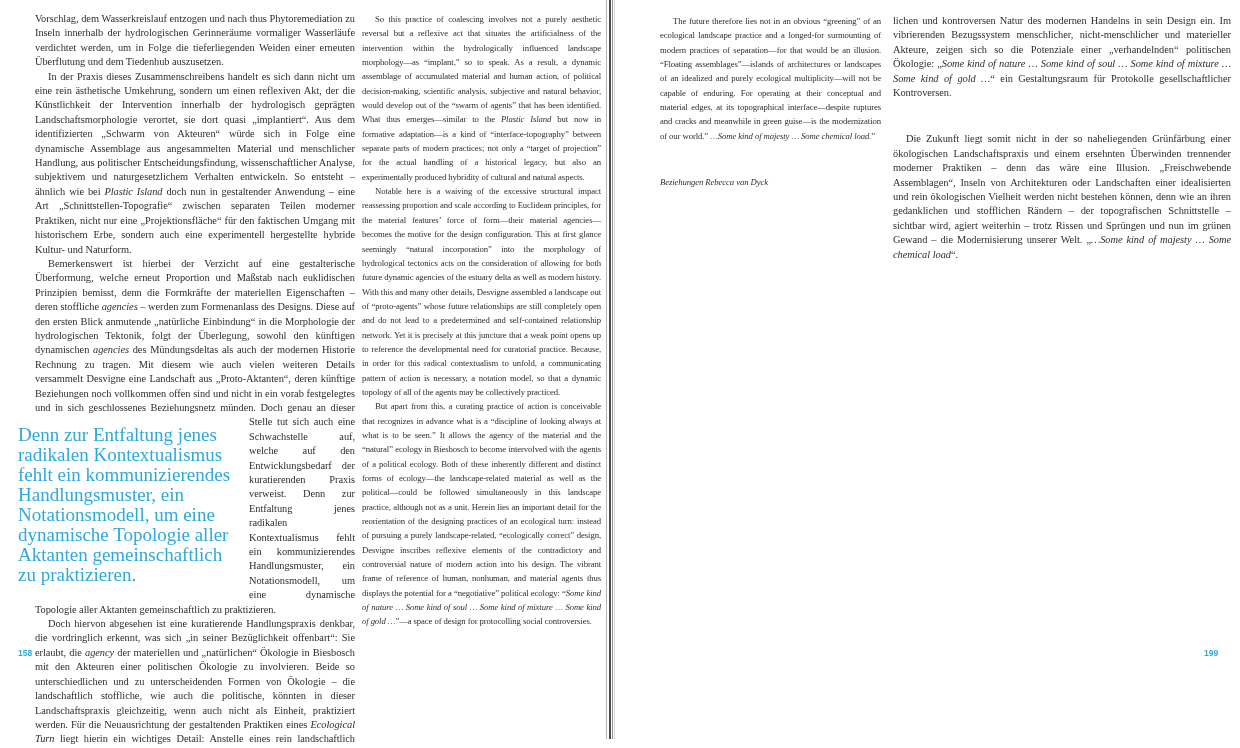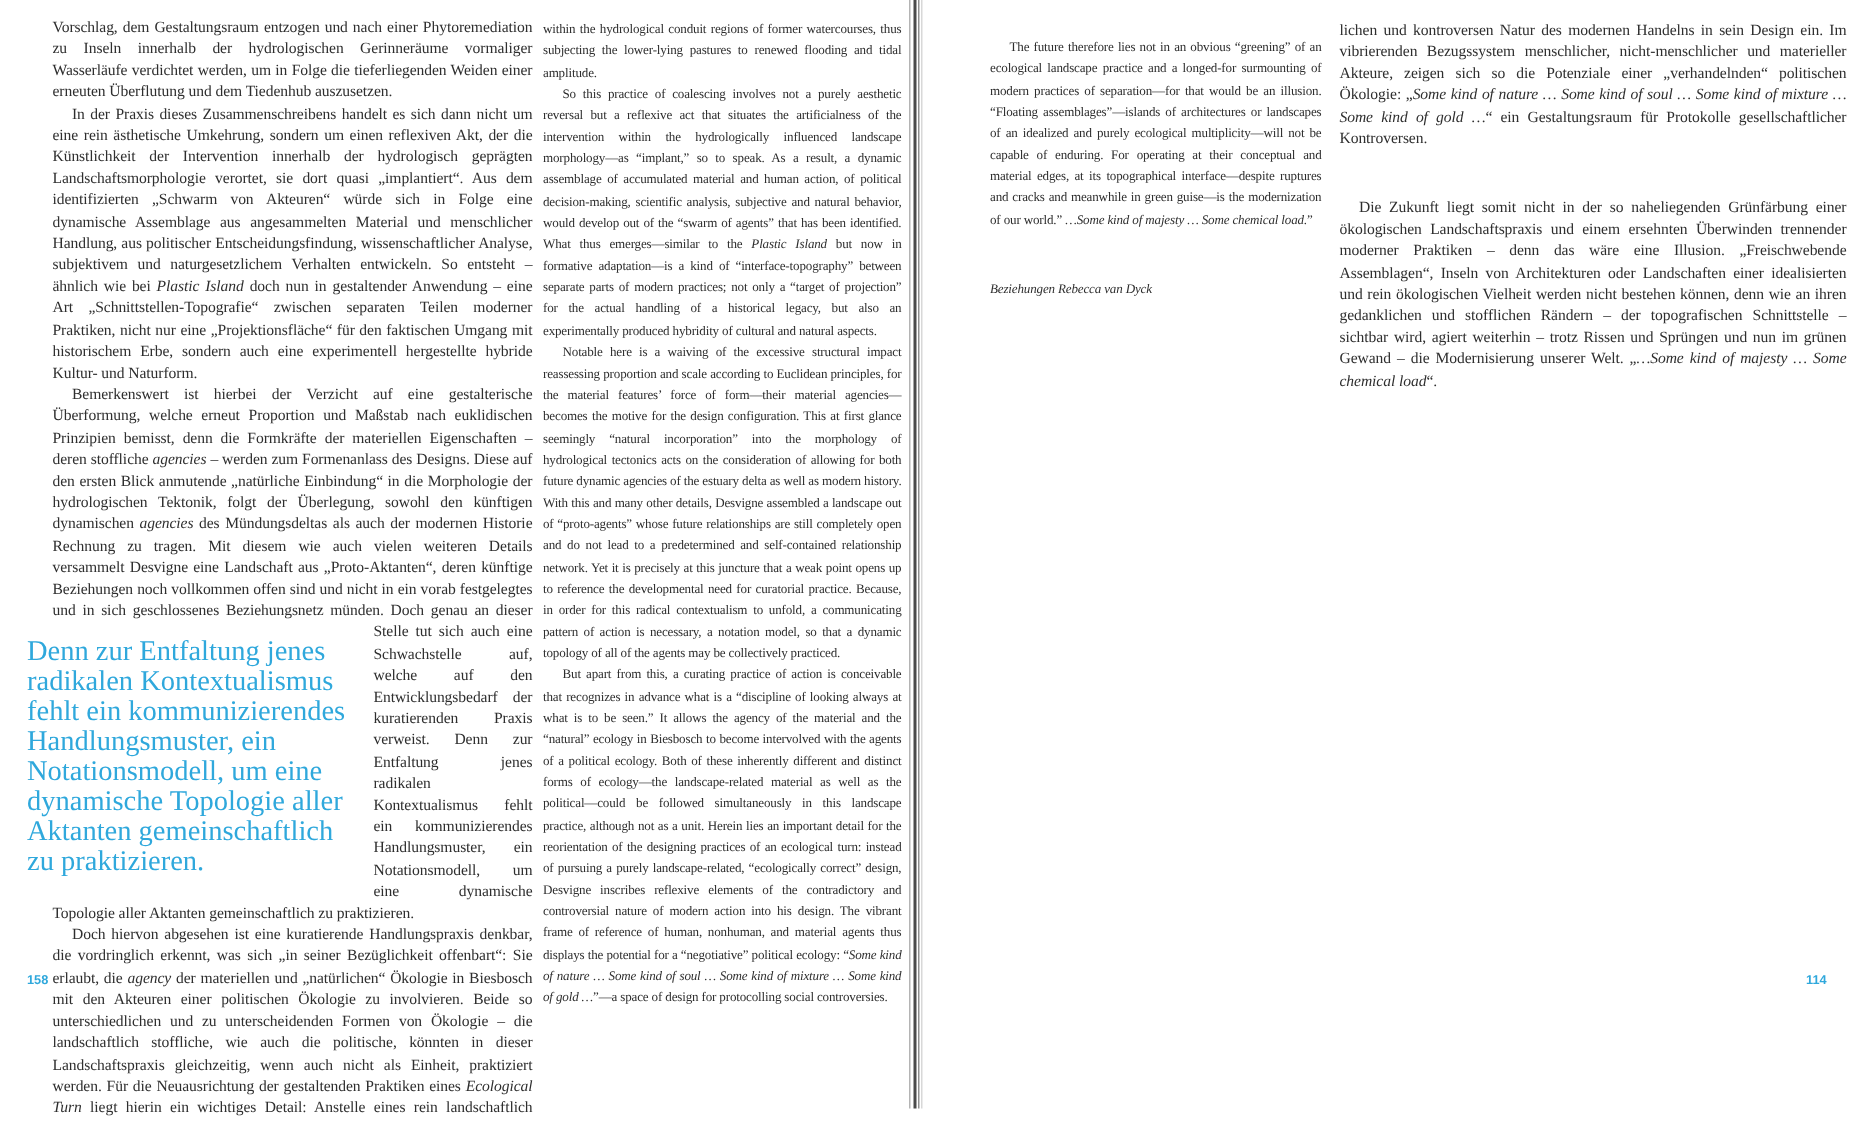--- a/index.html
+++ b/index.html
@@ -45,40 +45,39 @@
   }
   #pagenum-left  { left:18px; }
   #pagenum-right { left:1204px; }
   .gutter-line { position:absolute; top:0; height:739px; }
   #gutter-a { left:606px; width:1px; background:#b4b4b4; }
   #gutter-b { left:609px; width:2px; background:#4a4a4a; }
   #gutter-c { left:612px; width:1px; background:#8f8f8f; }
   #gutter-d { left:614px; width:1px; background:#d8d8d8; }
   #col-de-left  { left:35px;  top:12px; width:320px; }
   #col-en-left  { left:362px; top:12px; width:239px; }
-  #col-en-right { left:660px; top:24px; width:221px; }
+  #col-en-right { left:660px; top:14px; width:221px; }
   #col-de-right { left:893px; top:14px; width:338px; }
   i { }
 </style>
 </head>
 <body>
 
 <div>
 
   <div>
 
     <div id="col-de-left" class="col de" lang="de">
-      <p class="para">Vorschlag, dem Gestaltungsraum entzogen und nach einer Phytoremediation zu Inseln innerhalb der hydrologischen Gerinneräume vormaliger Wasserläufe verdichtet werden, um in Folge die tieferliegenden Weiden einer erneuten Überflutung und dem Tiedenhub auszusetzen.</p>
+      <p class="para">Vorschlag, dem Wasserkreislauf entzogen und nach thus Phytoremediation zu Inseln innerhalb der hydrologischen Gerinneräume vormaliger Wasserläufe verdichtet werden, um in Folge die tieferliegenden Weiden einer erneuten Überflutung und dem Tiedenhub auszusetzen.</p>
       <p class="para indent">In der Praxis dieses Zusammenschreibens handelt es sich dann nicht um eine rein ästhetische Umkehrung, sondern um einen reflexiven Akt, der die Künstlichkeit der Intervention innerhalb der hydrologisch geprägten Landschaftsmorphologie verortet, sie dort quasi „implantiert“. Aus dem identifizierten „Schwarm von Akteuren“ würde sich in Folge eine dynamische Assemblage aus angesammelten Material und menschlicher Handlung, aus politischer Entscheidungsfindung, wissenschaftlicher Analyse, subjektivem und naturgesetzlichem Verhalten entwickeln. So entsteht – ähnlich wie bei <i>Plastic Island</i> doch nun in gestaltender Anwendung – eine Art „Schnittstellen-Topografie“ zwischen separaten Teilen moderner Praktiken, nicht nur eine „Projektionsfläche“ für den faktischen Umgang mit historischem Erbe, sondern auch eine experimentell hergestellte hybride Kultur- und Naturform.</p>
       <p class="para indent"><span>Bemerkenswert ist hierbei der Verzicht auf eine gestalterische Überformung, welche erneut Proportion und Maßstab nach euklidischen Prinzipien bemisst, denn die Formkräfte der materiellen Eigenschaften – deren stoffliche <i>agencies</i> – werden zum Formenanlass des Designs. Diese auf den ersten Blick anmutende „natürliche Einbindung“ in die Morphologie der hydrologischen Tektonik, folgt der Überlegung, sowohl den künftigen dynamischen <i>agencies</i> des Mündungsdeltas als auch der modernen Historie Rechnung zu tragen. Mit diesem wie auch vielen weiteren Details versammelt Desvigne eine Landschaft aus „Proto-Aktanten“, deren künftige Beziehungen noch vollkommen offen sind und nicht in ein vorab festgelegtes und in sich geschlossenes Beziehungsnetz münden. Doch genau an </span><span class="pullquote">Denn zur Entfaltung jenes radikalen Kontextualismus fehlt ein kommunizierendes Handlungsmuster, ein Notationsmodell, um eine dynamische Topologie aller Aktanten gemeinschaftlich zu praktizieren.</span><span>dieser Stelle tut sich auch eine Schwachstelle auf, welche auf den Entwicklungsbedarf der kuratierenden Praxis verweist. Denn zur Entfaltung jenes radikalen Kontextualismus fehlt ein kommunizierendes Handlungsmuster, ein Notationsmodell, um eine dynamische Topologie aller Aktanten gemeinschaftlich zu praktizieren.</span></p>
       <p class="para indent clearfloat">Doch hiervon abgesehen ist eine kuratierende Handlungspraxis denkbar, die vordringlich erkennt, was sich „in seiner Bezüglichkeit offenbart“: Sie erlaubt, die <i>agency</i> der materiellen und „natürlichen“ Ökologie in Biesbosch mit den Akteuren einer politischen Ökologie zu involvieren. Beide so unterschiedlichen und zu unterscheidenden Formen von Ökologie – die landschaftlich stoffliche, wie auch die politische, könnten in dieser Landschaftspraxis gleichzeitig, wenn auch nicht als Einheit, praktiziert werden. Für die Neuausrichtung der gestaltenden Praktiken eines <i>Ecological Turn</i> liegt hierin ein wichtiges Detail: Anstelle eines rein landschaftlich „ökologisch korrekten“ Designs schreibt Desvigne reflexive Momente der widersprüch-</p>
     </div>
 
     <div id="col-en-left" class="col en" lang="en">
-      <p class="para">within the hydrological conduit regions of former watercourses, thus subjecting the lower-lying pastures to renewed flooding and tidal amplitude.</p>
       <p class="para indent">So this practice of coalescing involves not a purely aesthetic reversal but a reflexive act that situates the artificialness of the intervention within the hydrologically influenced landscape morphology—as “implant,” so to speak. As a result, a dynamic assemblage of accumulated material and human action, of political decision-making, scientific analysis, subjective and natural behavior, would develop out of the “swarm of agents” that has been identified. What thus emerges—similar to the <i>Plastic Island</i> but now in formative adaptation—is a kind of “interface-topography” between separate parts of modern practices; not only a “target of projection” for the actual handling of a historical legacy, but also an experimentally produced hybridity of cultural and natural aspects.</p>
       <p class="para indent">Notable here is a waiving of the excessive structural impact reassessing proportion and scale according to Euclidean principles, for the material features’ force of form—their material agencies—becomes the motive for the design configuration. This at first glance seemingly “natural incorporation” into the morphology of hydrological tectonics acts on the consideration of allowing for both future dynamic agencies of the estuary delta as well as modern history. With this and many other details, Desvigne assembled a landscape out of “proto-agents” whose future relationships are still completely open and do not lead to a predetermined and self-contained relationship network. Yet it is precisely at this juncture that a weak point opens up to reference the developmental need for curatorial practice. Because, in order for this radical contextualism to unfold, a communicating pattern of action is necessary, a notation model, so that a dynamic topology of all of the agents may be collectively practiced.</p>
       <p class="para indent">But apart from this, a curating practice of action is conceivable that recognizes in advance what is a “discipline of looking always at what is to be seen.” It allows the agency of the material and the “natural” ecology in Biesbosch to become intervolved with the agents of a political ecology. Both of these inherently different and distinct forms of ecology—the landscape-related material as well as the political—could be followed simultaneously in this landscape practice, although not as a unit. Herein lies an important detail for the reorientation of the designing practices of an ecological turn: instead of pursuing a purely landscape-related, “ecologically correct” design, Desvigne inscribes reflexive elements of the contradictory and controversial nature of modern action into his design. The vibrant frame of reference of human, nonhuman, and material agents thus displays the potential for a “negotiative” political ecology: “<i>Some kind of nature … Some kind of soul … Some kind of mixture … Some kind of gold …</i>”—a space of design for protocolling social controversies.</p>
     </div>
 
     <div id="pagenum-left" class="pagenum">158</div>
   </div>
 
   <div id="gutter-a" class="gutter-line"></div>
   <div id="gutter-b" class="gutter-line"></div>
@@ -90,16 +89,16 @@
     <div id="col-en-right" class="col en" lang="en">
       <p class="para indent">The future therefore lies not in an obvious “greening” of an ecological landscape practice and a longed-for surmounting of modern practices of separation—for that would be an illusion. “Floating assemblages”—islands of architectures or landscapes of an idealized and purely ecological multiplicity—will not be capable of enduring. For operating at their conceptual and material edges, at its topographical interface—despite ruptures and cracks and meanwhile in green guise—is the modernization of our world.” <i>…Some kind of majesty … Some chemical load.</i>”</p>
       <p class="para gap credit">Beziehungen Rebecca van Dyck</p>
     </div>
 
     <div id="col-de-right" class="col de" lang="de">
       <p class="para">lichen und kontroversen Natur des modernen Handelns in sein Design ein. Im vibrierenden Bezugssystem menschlicher, nicht-menschlicher und materieller Akteure, zeigen sich so die Potenziale einer „verhandelnden“ politischen Ökologie: „<i>Some kind of nature … Some kind of soul … Some kind of mixture … Some kind of gold …</i>“ ein Gestaltungsraum für Protokolle gesellschaftlicher Kontroversen.</p>
       <p class="para gap indent">Die Zukunft liegt somit nicht in der so naheliegenden Grünfärbung einer ökologischen Landschaftspraxis und einem ersehnten Überwinden trennender moderner Praktiken – denn das wäre eine Illusion. „Freischwebende Assemblagen“, Inseln von Architekturen oder Landschaften einer idealisierten und rein ökologischen Vielheit werden nicht bestehen können, denn wie an ihren gedanklichen und stofflichen Rändern – der topografischen Schnittstelle – sichtbar wird, agiert weiterhin – trotz Rissen und Sprüngen und nun im grünen Gewand – die Modernisierung unserer Welt. „<i>…Some kind of majesty … Some chemical load</i>“.</p>
     </div>
 
-    <div id="pagenum-right" class="pagenum">114</div>
+    <div id="pagenum-right" class="pagenum">199</div>
   </div>
 
 </div>
 
 </body></html>

